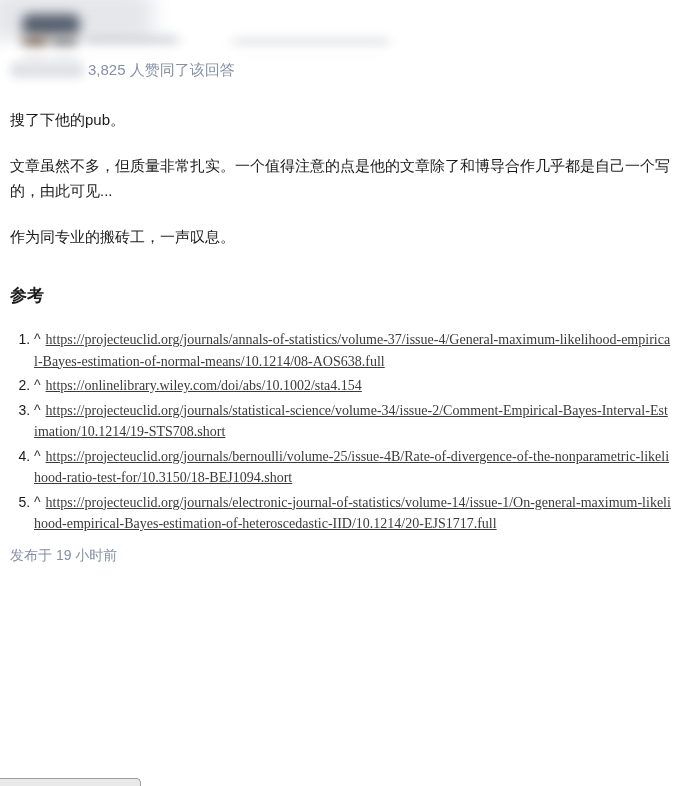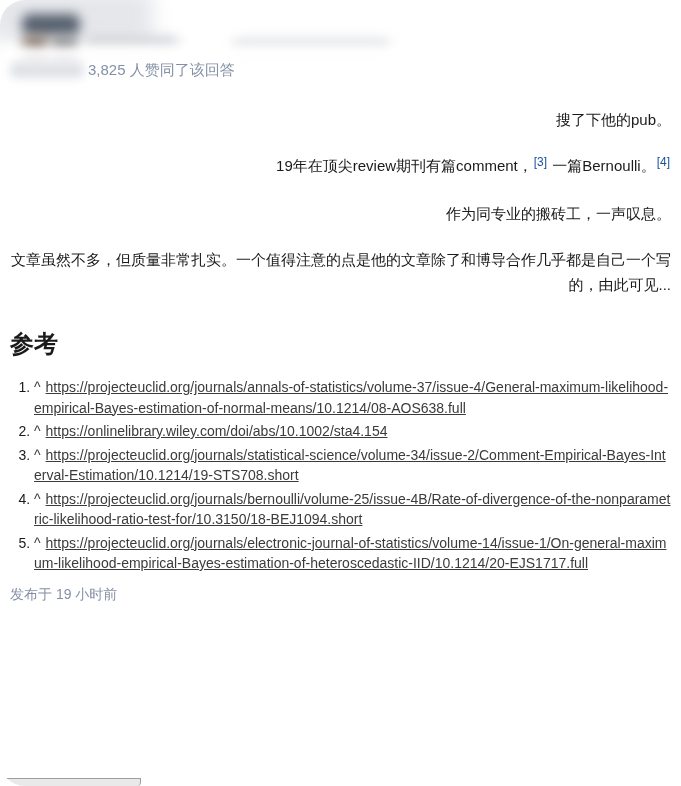--- a/index.html
+++ b/index.html
@@ -1,15 +1,15 @@
 <!DOCTYPE html>
 <html><head>
 <meta charset="utf-8">
 <style>
-  * { margin: 0; padding: 0; box-sizing: border-box; border-radius: 25px; }
+  * { margin: 0; padding: 0; box-sizing: border-box; }
   html, body { width: 681px; height: 786px; overflow: hidden; background: #fff; }
   body { font-family: "Liberation Sans", "DejaVu Sans", sans-serif; color: #1a1a1a; position: relative; }
 
   .page { width: 681px; height: 786px; position: relative; background: #fff; }
 
   
   .header { position: relative; height: 86px; }
   .blur { position: absolute; border-radius: 8px; }
   .blur-cloud   { left: -12px; top: -10px; width: 165px; height: 52px; background: #cfd3da; filter: blur(10px); opacity: .55; }
   .blur-av-dark { left: 22px; top: 14px; width: 58px; height: 21px; background: #57606e; filter: blur(6px); }
@@ -18,28 +18,28 @@
   .blur-name    { left: 84px; top: 36px; width: 95px; height: 13px; background: #c6c9cf; filter: blur(6px); opacity: .8; }
   .blur-head2   { left: 232px; top: 39px; width: 158px; height: 12px; background: #d4d6db; filter: blur(6px); opacity: .75; }
   .blur-fade    { left: 0; top: 46px; width: 420px; height: 16px; background: #fff; filter: blur(6px); }
 
   .meta-row { position: absolute; left: 10px; top: 60px; display: flex; align-items: center; height: 20px; }
   .blur-meta { display: inline-block; width: 74px; height: 16px; background: #dfe1e6; filter: blur(5px); margin-right: 4px; border-radius: 6px; }
   .meta-text { font-size: 15px; color: #8590a6; }
 
   
   .article { padding: 0 10px; }
-  .article p { font-size: 15px; line-height: 25px; margin: 21px 0; color: #1a1a1a; text-align: right; }
+  .article p { font-size: 15px; line-height: 25px; margin: 21px 0; color: #1a1a1a; }
   a.supref { color: #175199; font-size: 12px; text-decoration: none; position: relative; top: -5px; margin: 0 1px; cursor: pointer; }
 
-  .refs-title { font-size: 24px; font-weight: bold; color: #1a1a1a; margin: 36px 0 0 0; line-height: 22px; }
+  .refs-title { font-size: 17px; font-weight: bold; color: #1a1a1a; margin: 36px 0 0 0; line-height: 22px; }
   ol.refs { margin: 22px 0 0 0; padding-left: 24px; }
   ol.refs li { font-size: 14px; line-height: 20.5px; margin-bottom: 3px; color: #1a1a1a; }
   a.caret { color: #3b3b3b; text-decoration: none; margin-right: 5px; cursor: pointer; }
-  a.refurl { color: #3b3b3b; text-decoration: underline; word-break: break-all; cursor: pointer; }
+  a.refurl { color: #3b3b3b; text-decoration: underline; word-break: break-all; cursor: pointer; font-family: Liberation Serif, serif; }
 
   .published { font-size: 14px; color: #8590a6; margin: 13px 0 0 0; line-height: 14px; }
 
   
   .status-bubble { position: absolute; left: 0; bottom: 0; width: 141px; height: 8px;
                    background: #e9e9e9; border: 1px solid #9d9d9d; border-left: none; border-bottom: none;
                    border-top-right-radius: 5px; }
 </style>
 </head>
 <body>
@@ -56,23 +56,22 @@
     <div class="blur blur-fade"></div>
     <div class="meta-row">
       <span class="blur-meta"></span>
       <span class="meta-text">3,825 人赞同了该回答</span>
     </div>
   </div>
 
   <div class="article">
     <div>
         <p>搜了下他的pub。</p>
-        <p>19年在顶尖review期刊有篇comment，<a class="supref">[3]</a> 一篇Bernoulli。<a class="supref">[4]</a></p>
+        <p>文章虽然不多，但质量非常扎实。一个值得注意的点是他的文章除了和博导合作几乎都是自己一个写的，由此可见...</p>
         <p>作为同专业的搬砖工，一声叹息。</p>
-        <p>文章虽然不多，但质量非常扎实。一个值得注意的点是他的文章除了和博导合作几乎都是自己一个写的，由此可见...</p>
       </div>
 
     <h2 class="refs-title">参考</h2>
     <ol class="refs">
         <li><a class="caret">^</a><a class="refurl">https://projecteuclid.org/journals/annals-of-statistics/volume-37/issue-4/General-maximum-likelihood-empirical-Bayes-estimation-of-normal-means/10.1214/08-AOS638.full</a></li>
         <li><a class="caret">^</a><a class="refurl">https://onlinelibrary.wiley.com/doi/abs/10.1002/sta4.154</a></li>
         <li><a class="caret">^</a><a class="refurl">https://projecteuclid.org/journals/statistical-science/volume-34/issue-2/Comment-Empirical-Bayes-Interval-Estimation/10.1214/19-STS708.short</a></li>
         <li><a class="caret">^</a><a class="refurl">https://projecteuclid.org/journals/bernoulli/volume-25/issue-4B/Rate-of-divergence-of-the-nonparametric-likelihood-ratio-test-for/10.3150/18-BEJ1094.short</a></li>
         <li><a class="caret">^</a><a class="refurl">https://projecteuclid.org/journals/electronic-journal-of-statistics/volume-14/issue-1/On-general-maximum-likelihood-empirical-Bayes-estimation-of-heteroscedastic-IID/10.1214/20-EJS1717.full</a></li>
       </ol>

